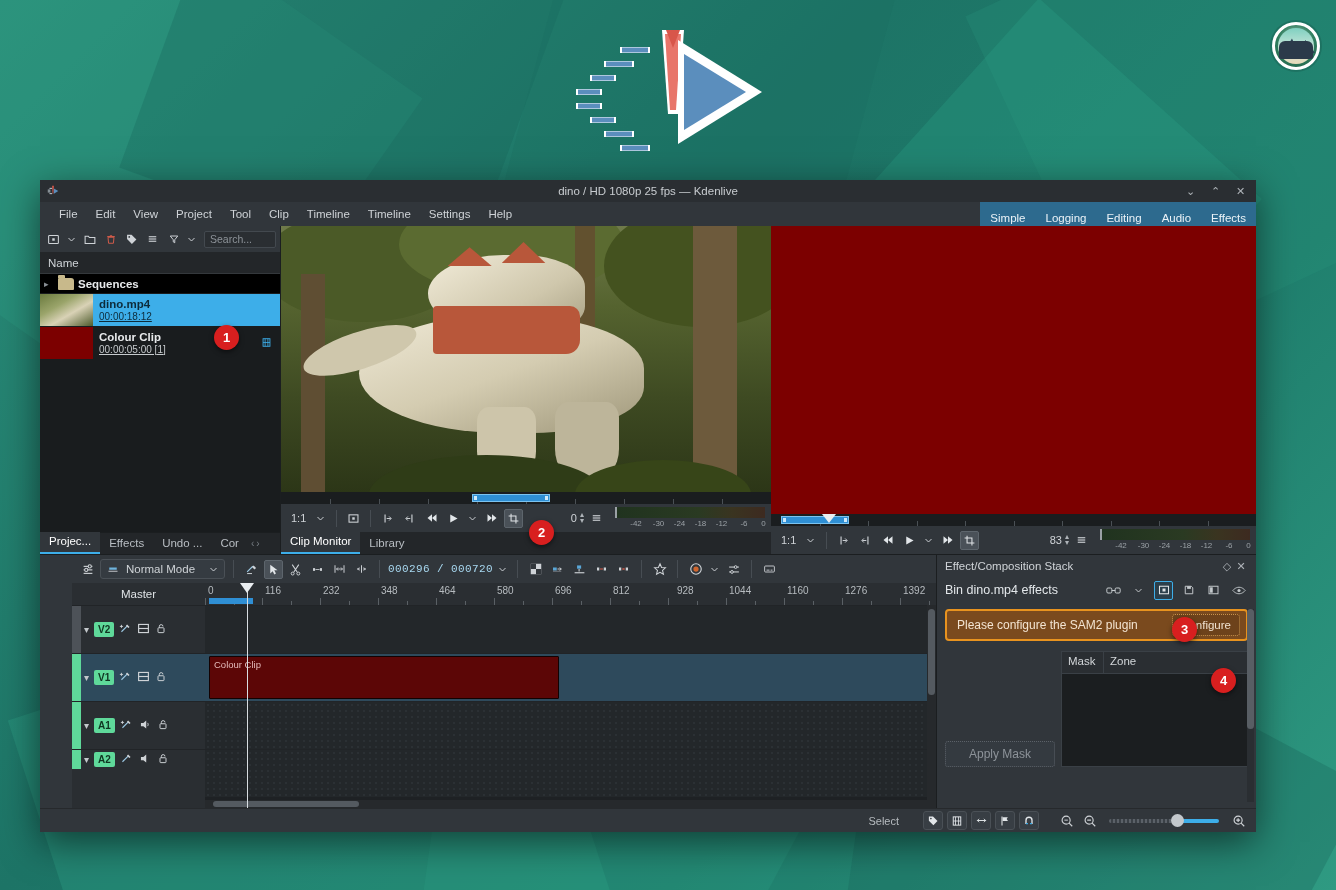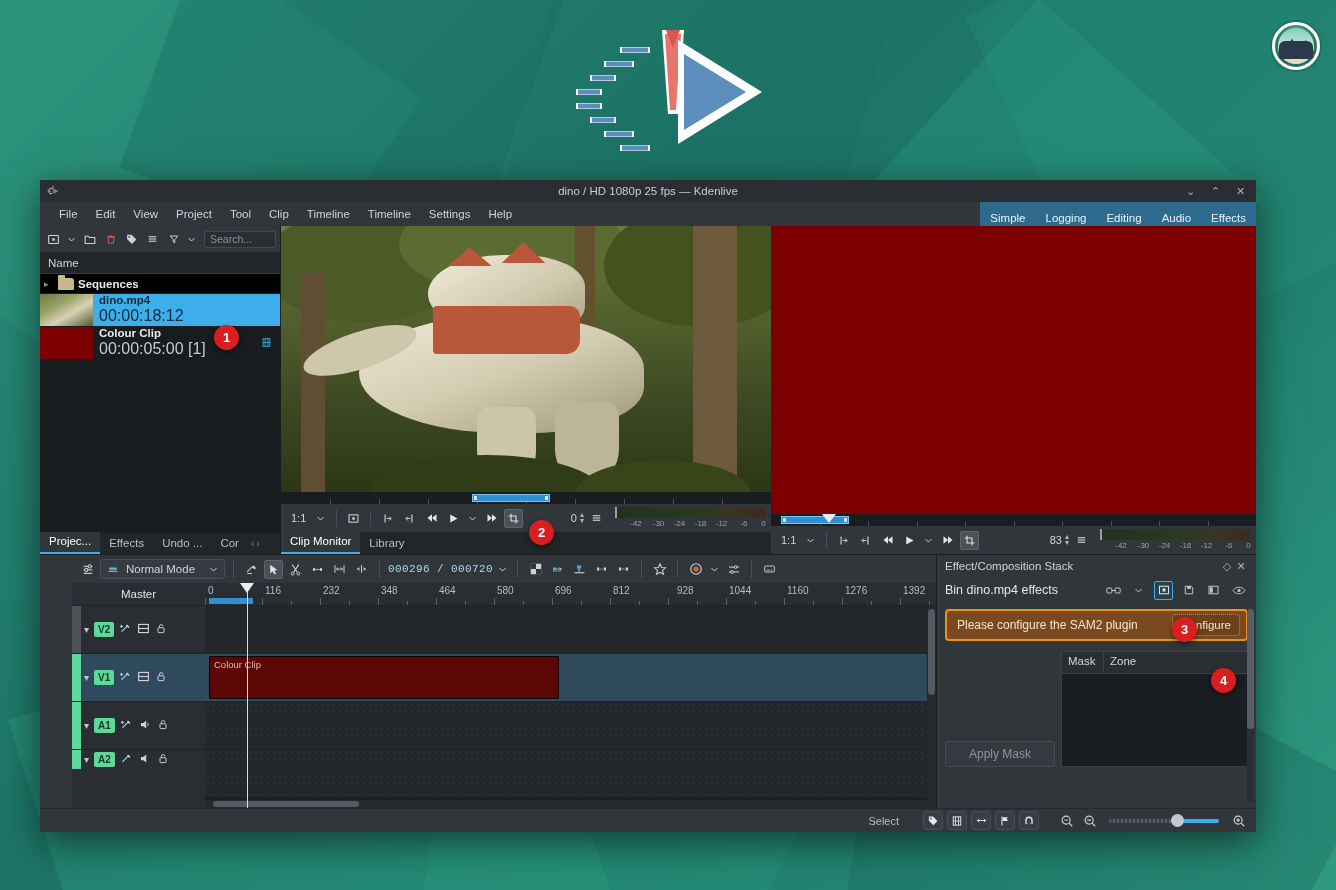--- a/index.html
+++ b/index.html
@@ -115,21 +115,21 @@
   .folder-ico { width:16px; height:12px; background:#c8b98b; border-radius:1px 3px 1px 1px; position:relative; }
   .folder-ico:before { content:''; position:absolute; left:0; top:-3px; width:7px; height:3px;
         background:#c8b98b; border-radius:1px 1px 0 0; }
   .bin-row.folder .lbl { font-weight:bold; color:#e8eaec; font-size:11.5px; }
 
   .bin-clip { display:flex; height:32px; align-items:stretch; margin-top:1px; position:relative;}
   .bin-clip .thumb { width:53px; flex:none; }
   .bin-clip .meta { flex:1; padding-left:6px; display:flex; flex-direction:column;
         justify-content:center; line-height:1.15; }
   .bin-clip .nm { font-weight:bold; font-size:11.5px; color:#e8eaec; }
-  .bin-clip .dur { font-size:16px; color:#c6cacd; }
+  .bin-clip .dur { font-size:10px; color:#c6cacd;text-decoration:underline; }
   .bin-clip.selected { background:#3daee9; }
   .bin-clip.selected .nm, .bin-clip.selected .dur { color:#0d2b3a; }
   .bin-clip .tag-ico { align-self:center; margin-right:8px; color:#3daee9; font-size:11px; }
 
   
   #bin-tabs { height:22px; background:#232629; display:flex; align-items:flex-end; flex:none;
         border-top:1px solid #1b1e20; }
   .dock-tab { padding:0 9px; line-height:21px; font-size:11.5px; color:#b9bec3; }
   .dock-tab.active { color:#ffffff; border-bottom:2px solid #3daee9; background:#31363b; }
   .tabscroll { display:flex; gap:2px; padding:0 3px; color:#777d83; font-size:10px; line-height:21px; }

